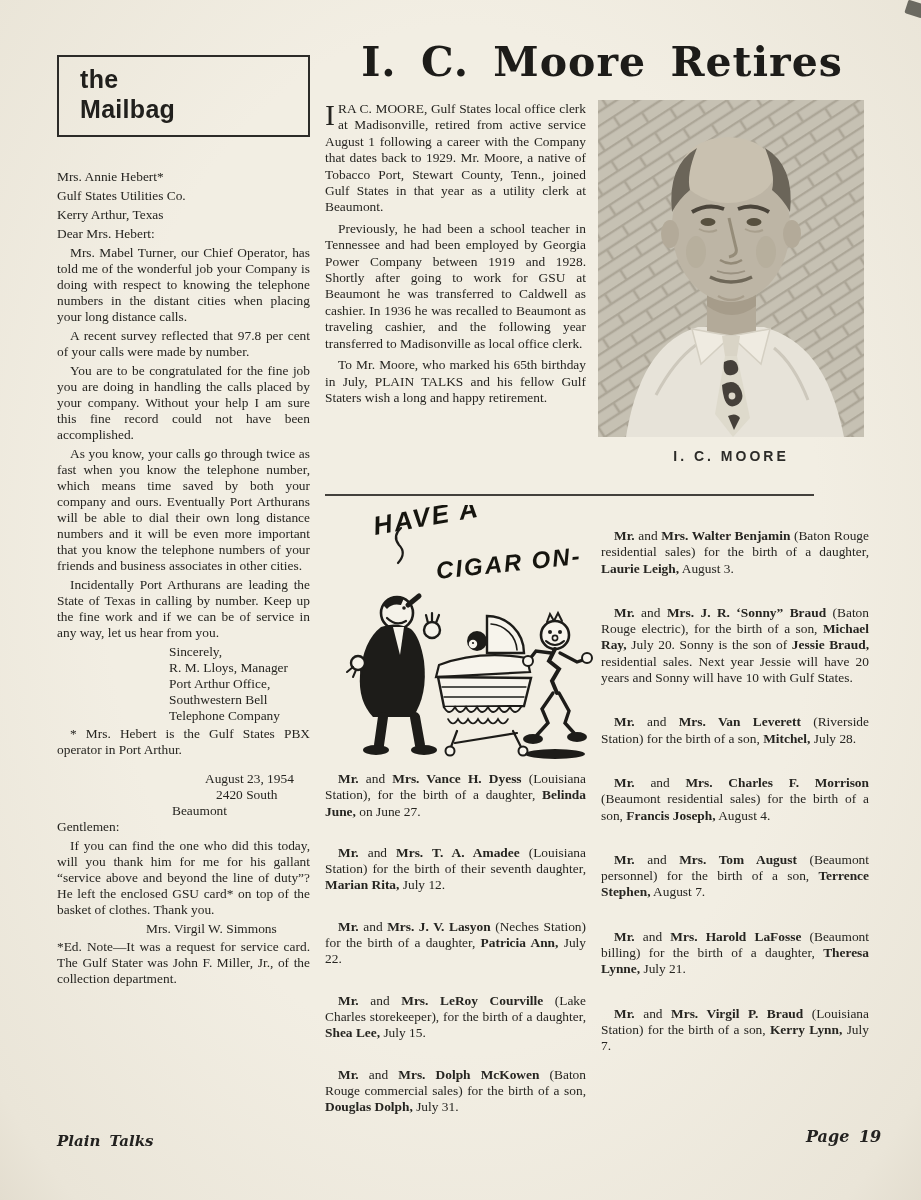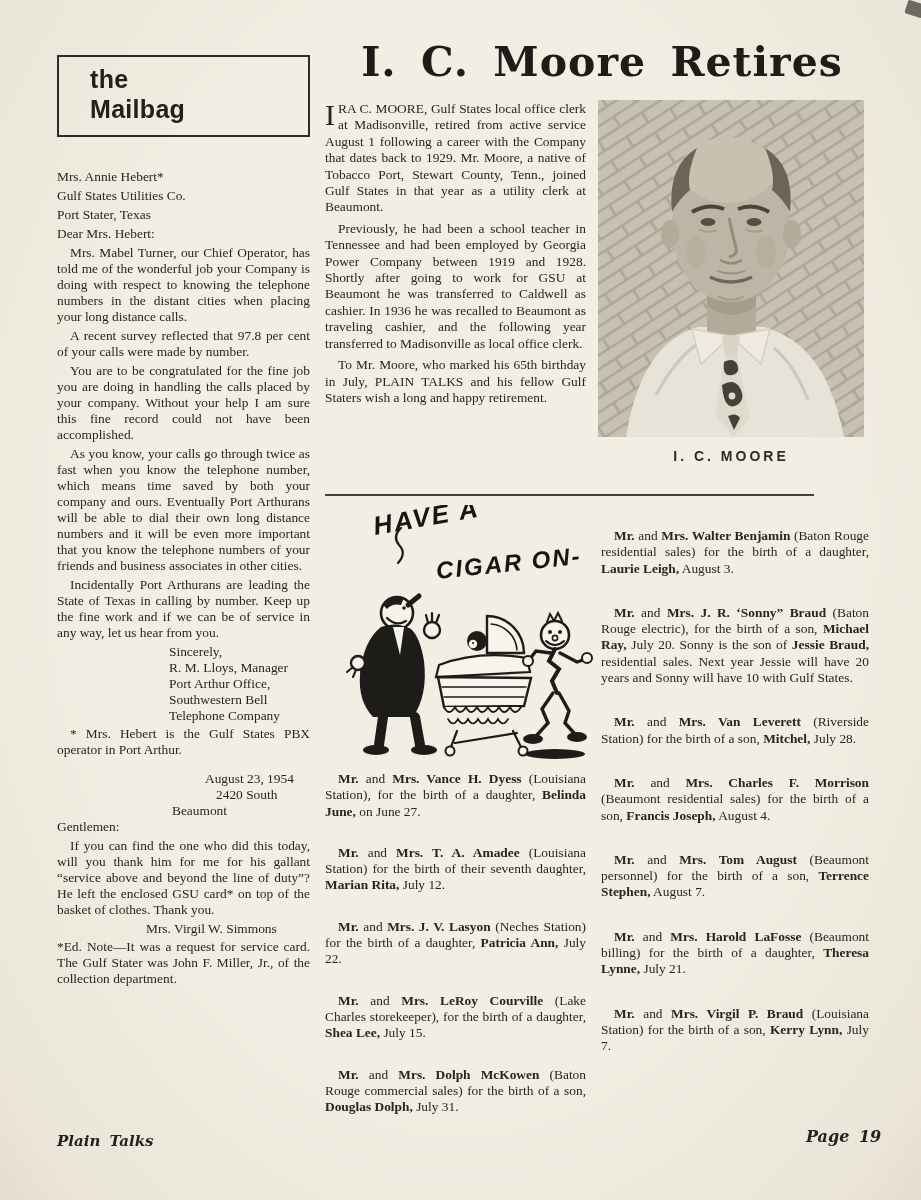--- a/index.html
+++ b/index.html
@@ -5,21 +5,21 @@
   html,body{margin:0;padding:0;}
   body{background:#9a958b;font-family:"Liberation Serif",serif;}
   .page{
     position:relative;width:921px;height:1200px;margin:0 auto;overflow:hidden;
     background:radial-gradient(ellipse at 50% 45%, #f2eee3 55%, #eae5d8 92%, #e3ddcf 100%);
     color:#262521;
   }
   
   .col-left{position:absolute;left:57px;top:55px;width:253px;font-size:13.4px;line-height:16px;text-align:justify;}
   .mailbag-box{
-    border:2.5px solid #2c2b28;padding:7px 8px 11px 31px;margin-bottom:32px;
+    border:2.5px solid #2c2b28;padding:7px 8px 11px 21px;margin-bottom:32px;
     font-family:"Liberation Sans",sans-serif;font-size:25px;line-height:1.2;font-weight:700;
     color:#21201d;letter-spacing:.3px;text-align:left;
   }
   .col-left p{margin:0 0 3px;}
   .indent{text-indent:13px;}
   .addr{text-align:left;margin:0;}
   .salutation{margin:4px 0 4px;text-align:left;font-family:Liberation Serif, serif;}
   .sigblock{margin:2px 0 2px 112px;text-align:left;line-height:16px;}
   .dateline{margin-top:13px;text-align:left;line-height:16px;}
   .d0{margin-left:148px;} .d1{margin-left:159px;} .d2{margin-left:115px;}
@@ -63,21 +63,21 @@
 <div class="page">
 
   <aside class="col-left">
     <div class="mailbag-box">
       <div>the</div>
       <div>Mailbag</div>
     </div>
 
     <p class="addr">Mrs. Annie Hebert*</p>
     <p class="addr">Gulf States Utilities Co.</p>
-    <p class="addr">Port Stater, Texas</p>
+    <p class="addr">Kerry Arthur, Texas</p>
     <p class="salutation">Dear Mrs. Hebert:</p>
 
     <p class="indent">Mrs. Mabel Turner, our Chief Operator, has told me of the wonderful job your Company is doing with respect to knowing the telephone numbers in the distant cities when placing your long distance calls.</p>
     <p class="indent">A recent survey reflected that 97.8 per cent of your calls were made by number.</p>
     <p class="indent">You are to be congratulated for the fine job you are doing in handling the calls placed by your company. Without your help I am sure this fine record could not have been accomplished.</p>
     <p class="indent">As you know, your calls go through twice as fast when you know the telephone number, which means time saved by both your company and ours. Eventually Port Arthurans will be able to dial their own long distance numbers and it will be even more important that you know the telephone numbers of your friends and business associates in other cities.</p>
     <p class="indent">Incidentally Port Arthurans are leading the State of Texas in calling by number. Keep up the fine work and if we can be of service in any way, let us hear from you.</p>
 
     <div class="sigblock">
       <div>Sincerely,</div>

